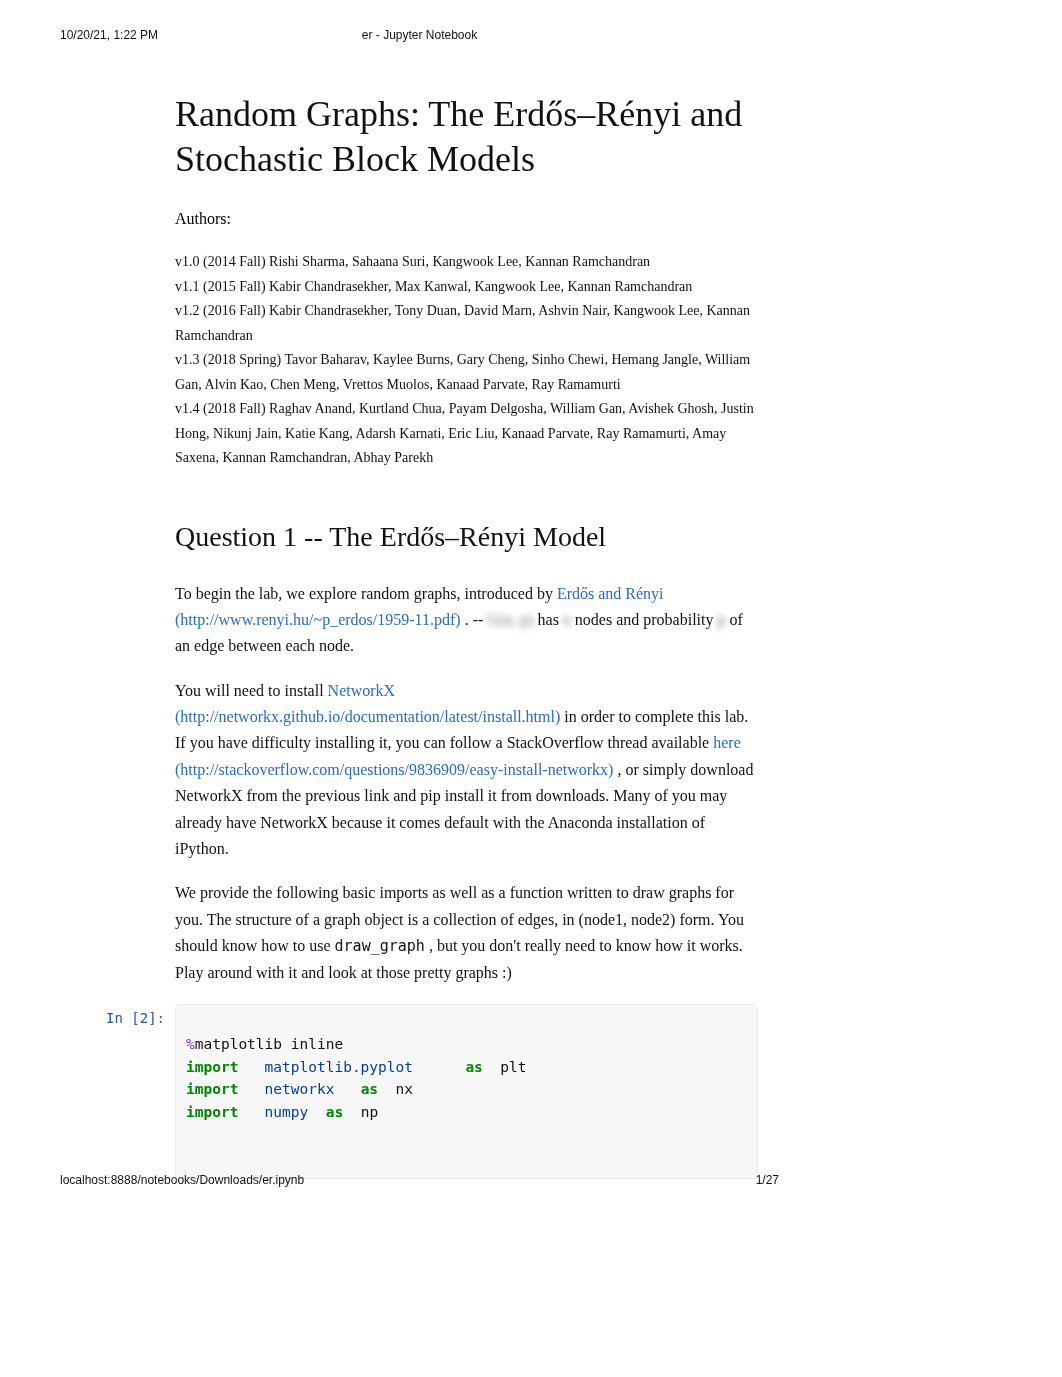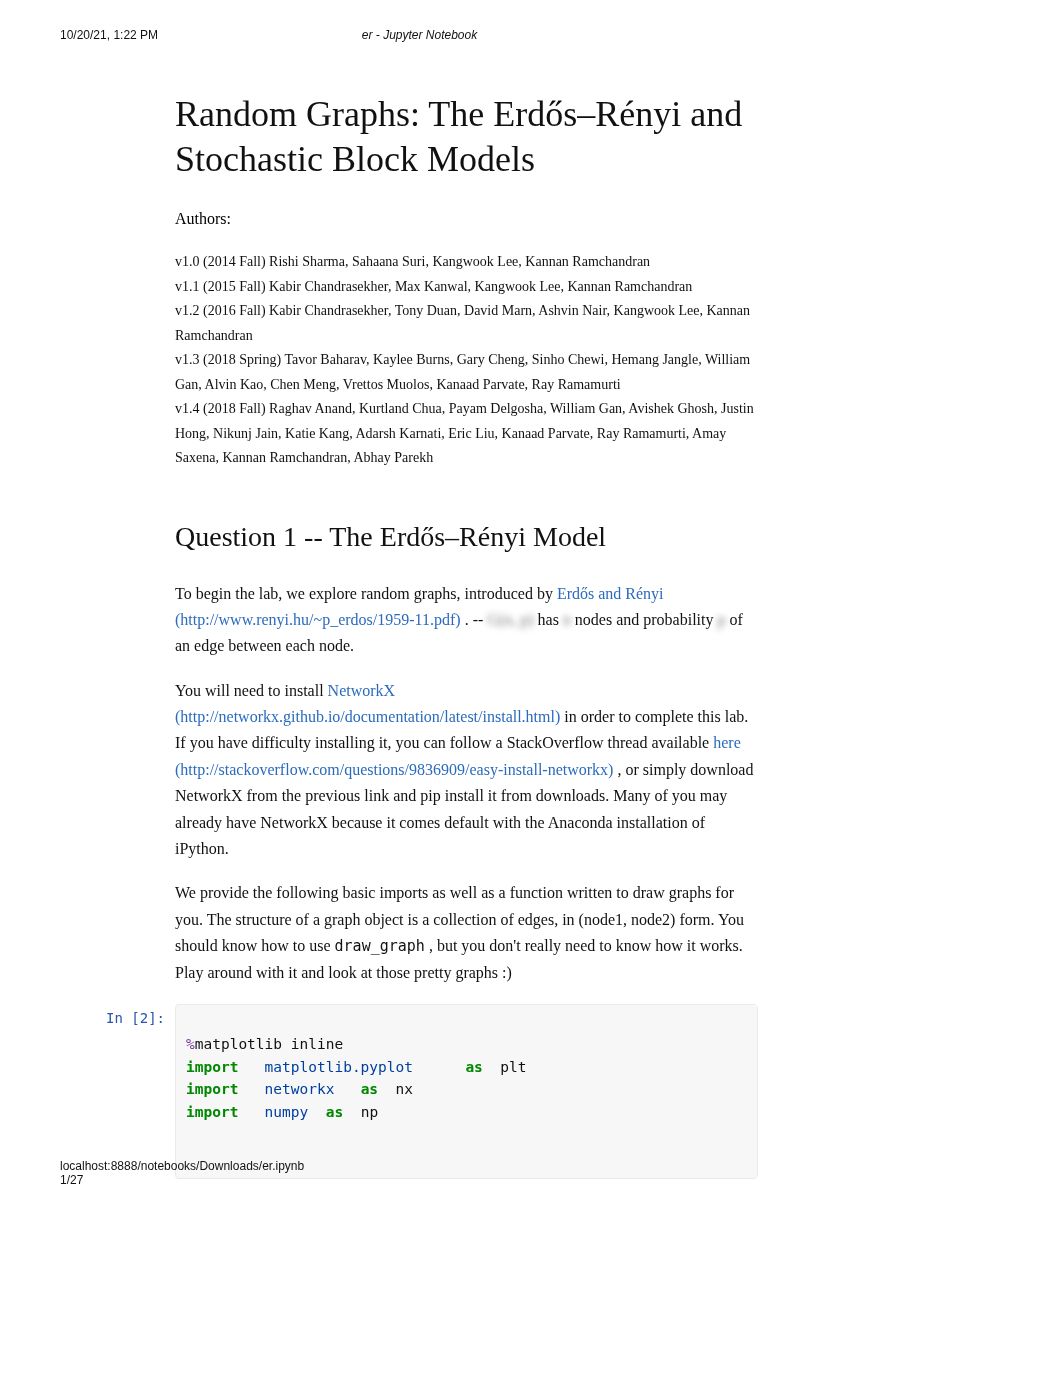--- a/index.html
+++ b/index.html
@@ -22,21 +22,20 @@
     font-size: 12px;
     color: #111;
     margin-bottom: 50px;
   }
   .header-center {
     position: absolute;
     left: 50%;
     transform: translateX(-50%);
     font-size: 12px;
     color: #111;
-    font-style: italic;
   }
   .content {
     margin-left: 115px;
     margin-right: 21px;
   }
   h1.doc-title {
     font-family: Georgia, 'Times New Roman', serif;
     font-weight: normal;
     font-size: 36px;
     line-height: 1.25;
@@ -126,21 +125,20 @@
 
   .footer-row {
     position: absolute;
     bottom: 32px;
     left: 60px;
     right: 60px;
     display: flex;
     justify-content: space-between;
     font-size: 12px;
     color: #111;
-    flex-direction: column;
   }
 </style>
 </head>
 <body>
 
 <div class="page">
   <div class="header-row">
     <span>10/20/21, 1:22 PM</span>
     <span class="header-center">er - Jupyter Notebook</span>
     <span></span>

